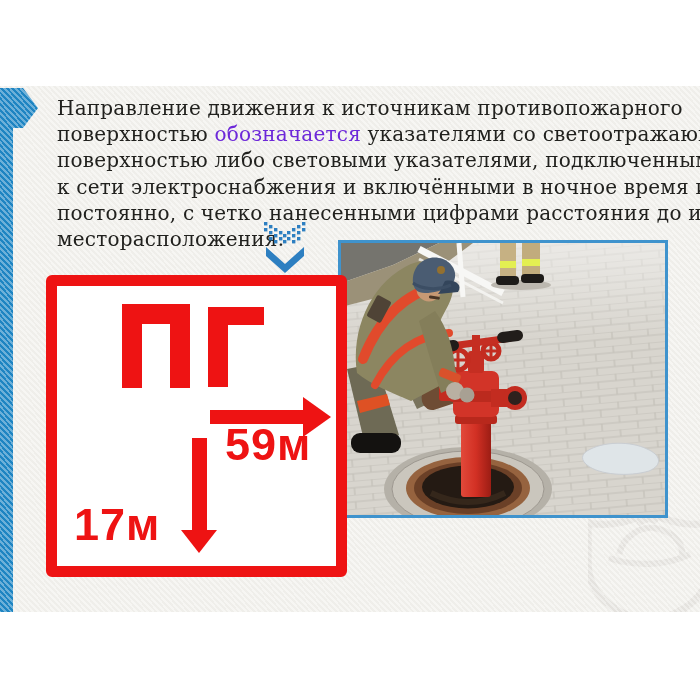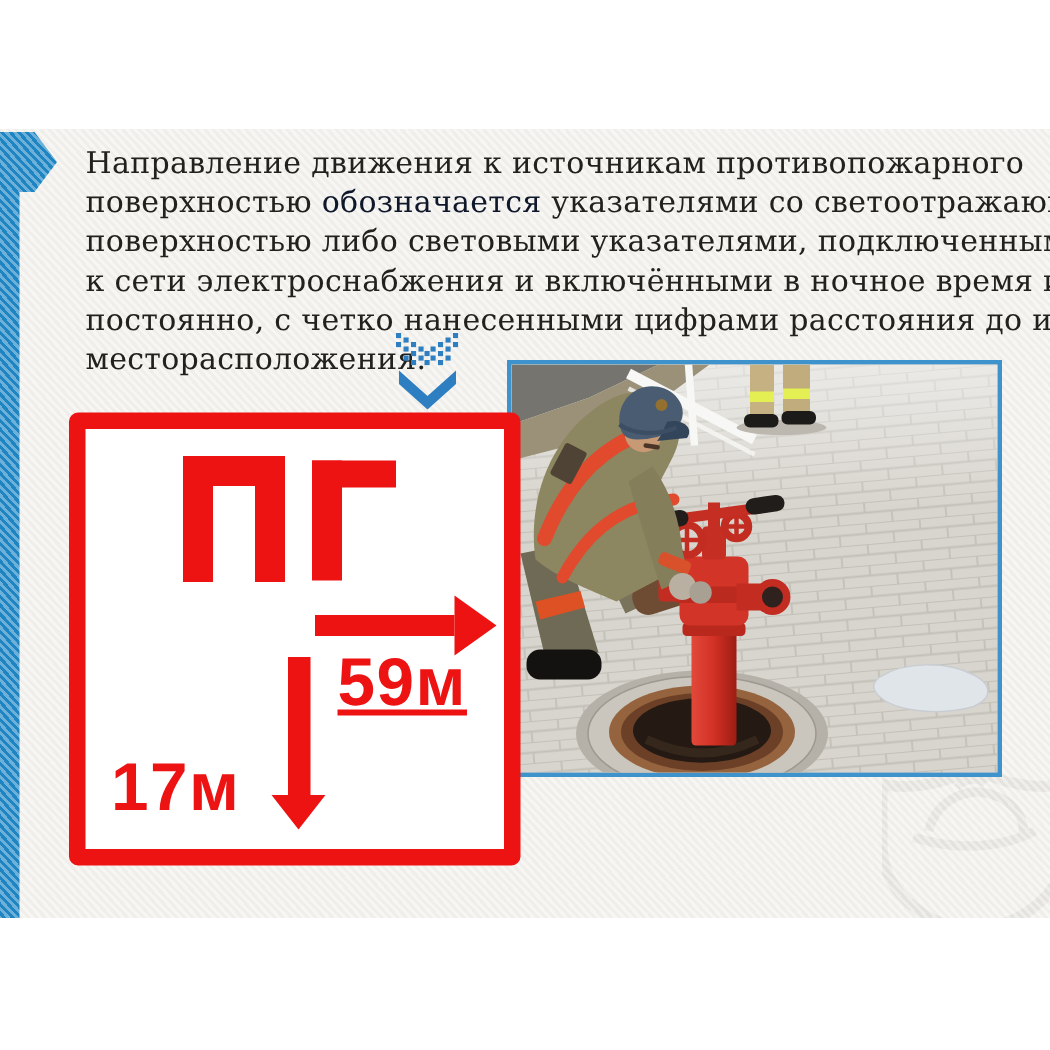--- a/index.html
+++ b/index.html
@@ -4,42 +4,42 @@
 <style>
   html,body{margin:0;padding:0;background:#ffffff;}
   .canvas{position:relative;width:700px;height:612px;background:#ffffff;overflow:hidden;
           font-family:"DejaVu Serif", serif;}
   .slide{position:absolute;left:0;top:86px;width:700px;height:527px;background:#f2f1ed;overflow:hidden;}
   .slide::after{content:"";position:absolute;inset:0;pointer-events:none;
     background:repeating-linear-gradient(47deg, rgba(255,255,255,.35) 0 2px, rgba(0,0,0,0.012) 2px 4px);}
   .accent{position:absolute;left:0;top:2px;width:40px;height:525px;}
   .intro{position:absolute;left:57px;top:9px;width:620px;color:#21211e;font-size:20px;
          line-height:26.2px;letter-spacing:.2px;white-space:nowrap;z-index:4;}
-  .intro .hl{color:#0f172a;}
+  .intro .hl{color:#6d28d9;}
   .chev{position:absolute;left:263px;top:135px;width:44px;height:53px;z-index:4;}
 
   .photo{position:absolute;left:338px;top:154px;width:330px;height:278px;border:3px solid #3f93cd;
          box-sizing:border-box;background:#d7d4cd;z-index:2;}
   .photo svg{display:block;}
 
   .sign{position:absolute;left:46px;top:189px;width:301px;height:302px;box-sizing:border-box;
         background:#ffffff;border:11px solid #ee1313;border-radius:6px;z-index:3;}
   .glyph-p{position:absolute;left:65px;top:18px;width:68px;height:84px;box-sizing:border-box;
            border:20px solid #ee1313;border-bottom:none;}
   .glyph-g{position:absolute;left:151px;top:21px;width:56px;height:80px;box-sizing:border-box;
            border-left:20px solid #ee1313;border-top:18px solid #ee1313;}
   .h-shaft{position:absolute;left:153px;top:124px;width:93px;height:14px;background:#ee1313;}
   .h-head{position:absolute;left:246px;top:111px;width:0;height:0;
           border-left:28px solid #ee1313;border-top:20px solid transparent;border-bottom:20px solid transparent;}
   .v-shaft{position:absolute;left:135px;top:152px;width:15px;height:93px;background:#ee1313;}
   .v-head{position:absolute;left:124px;top:244px;width:0;height:0;
           border-top:23px solid #ee1313;border-left:18px solid transparent;border-right:18px solid transparent;}
   .dist{position:absolute;color:#ee1313;font-family:"Liberation Sans", sans-serif;
         font-weight:bold;font-size:45px;line-height:1;letter-spacing:1px;}
-  .dist-right{left:168px;top:146px;text-decoration:underline;}
+  .dist-right{left:168px;top:136px;}
   .dist-down{left:17px;top:216px;}
 
   .watermark{position:absolute;left:588px;top:426px;width:125px;height:110px;}
   .sr-only{position:absolute;width:1px;height:1px;overflow:hidden;clip:rect(0 0 0 0);white-space:nowrap;}
 </style>
 </head>
 <body>
 
 <div class="canvas">
   <div class="slide">

